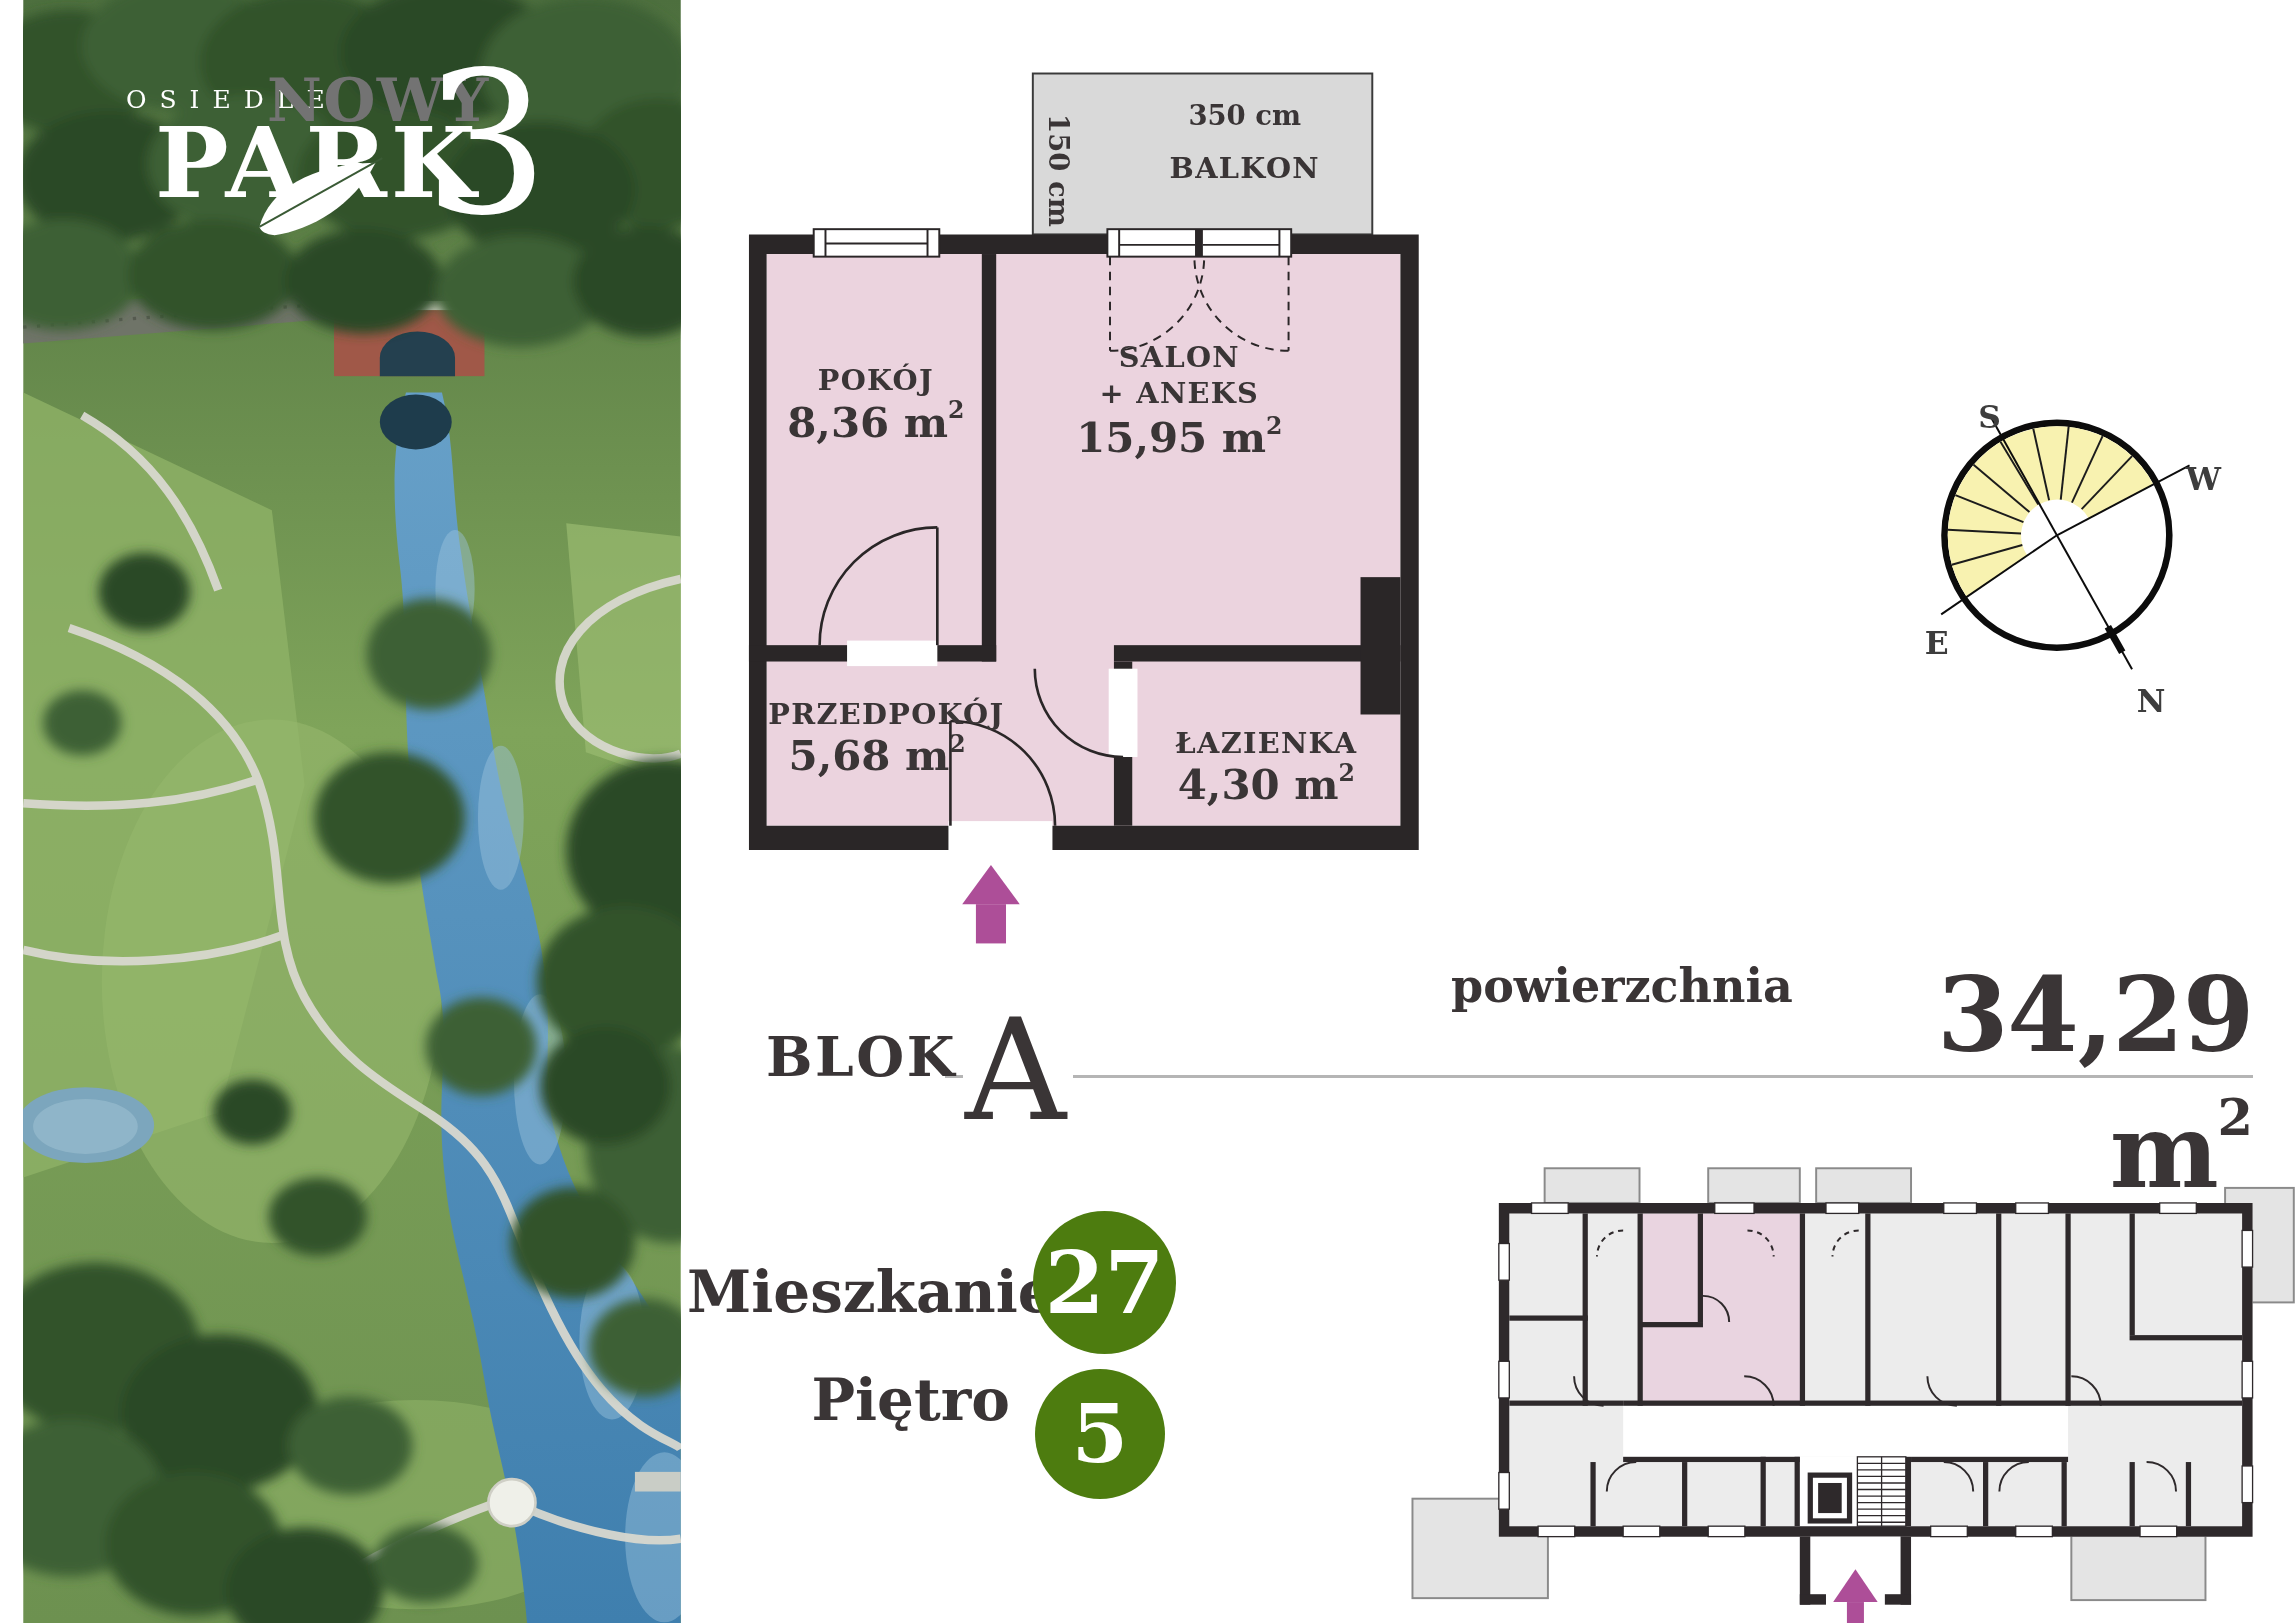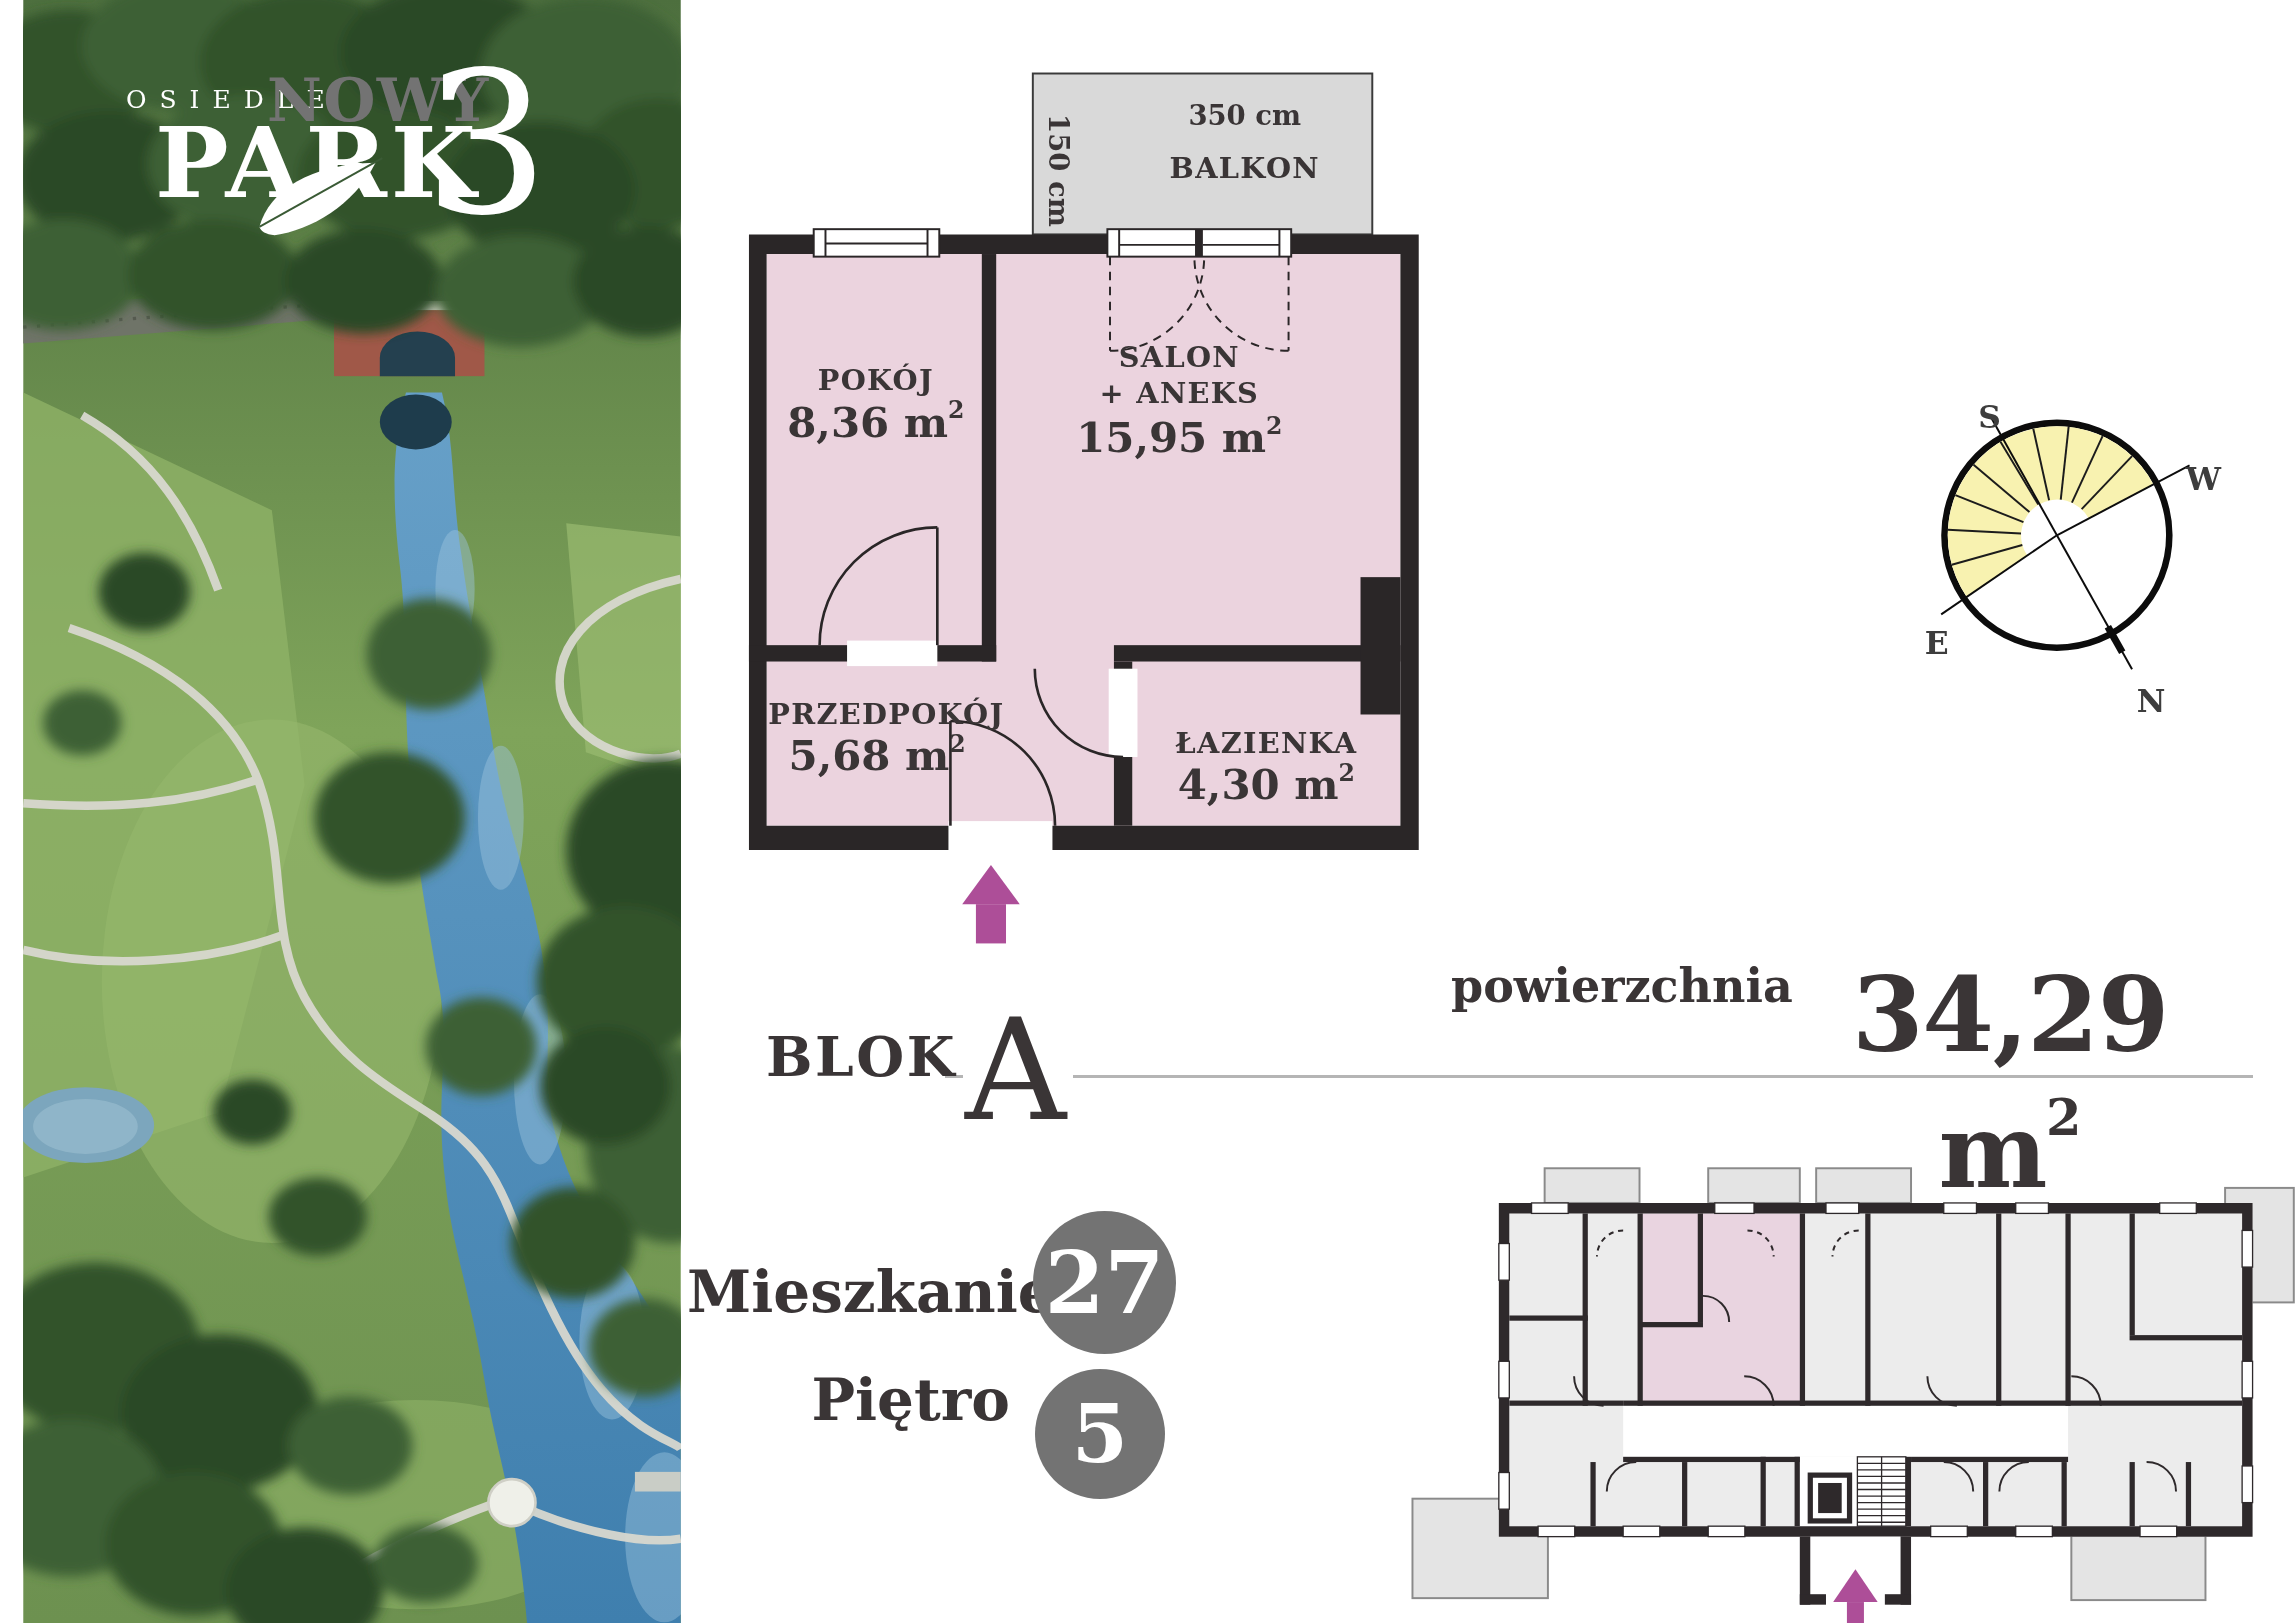--- a/index.html
+++ b/index.html
@@ -12,26 +12,26 @@
   .logo-nowy{left:267px;top:65px;font-size:60px;color:#737373;font-weight:700;letter-spacing:1.3px;}
   .logo-park{left:120px;top:105px;font-size:98px;color:#fff;font-weight:700;letter-spacing:3.9px;margin-left:35px;}
   .logo-three{left:424px;top:46px;font-size:196px;color:#fff;font-weight:400;line-height:196px;}
   
   .blok{left:766px;top:1024px;font-size:55px;font-weight:700;letter-spacing:2.6px;line-height:65px;}
   .blok-a{left:965px;top:1001px;font-size:140px;font-weight:400;line-height:140px;}
   .rule{height:2.6px;background:#b5b5b5;top:1075px;}
   .rule-short{left:945px;width:18.3px;}
   .rule-long{left:1073px;width:1180px;}
   .total-label{left:1451px;top:961px;font-size:46px;font-weight:700;line-height:50px;}
-  .total-value{left:1767px;width:486px;top:963px;font-size:103px;font-weight:700;text-align:center;line-height:103px;letter-spacing:-1.3px;}
+  .total-value{left:1767px;width:486px;top:963px;font-size:103px;font-weight:700;text-align:right;line-height:103px;letter-spacing:-1.3px;}
   .total-value sup{font-size:51px;vertical-align:52px;letter-spacing:0;}
   .row-label{left:687px;width:323px;text-align:right;font-size:58px;font-weight:700;line-height:60px;}
   .apt-label{top:1262px;}
   .floor-label{top:1370px;text-align:right;}
-  .badge{border-radius:50%;background:#737373;color:#fff;text-align:center;font-weight:700;}
+  .badge{border-radius:50%;background:#4d7c0f;color:#fff;text-align:center;font-weight:700;}
   .badge-apt{left:1033px;top:1211px;width:143px;height:143px;font-size:86px;line-height:143px;}
   .badge-floor{left:1035px;top:1369px;width:130px;height:130px;font-size:81px;line-height:130px;}
   svg text{font-family:"DejaVu Serif","Liberation Serif",serif;}
 </style>
 </head>
 <body>
 
 <div class="page">
 
   <div class="abs photo">

